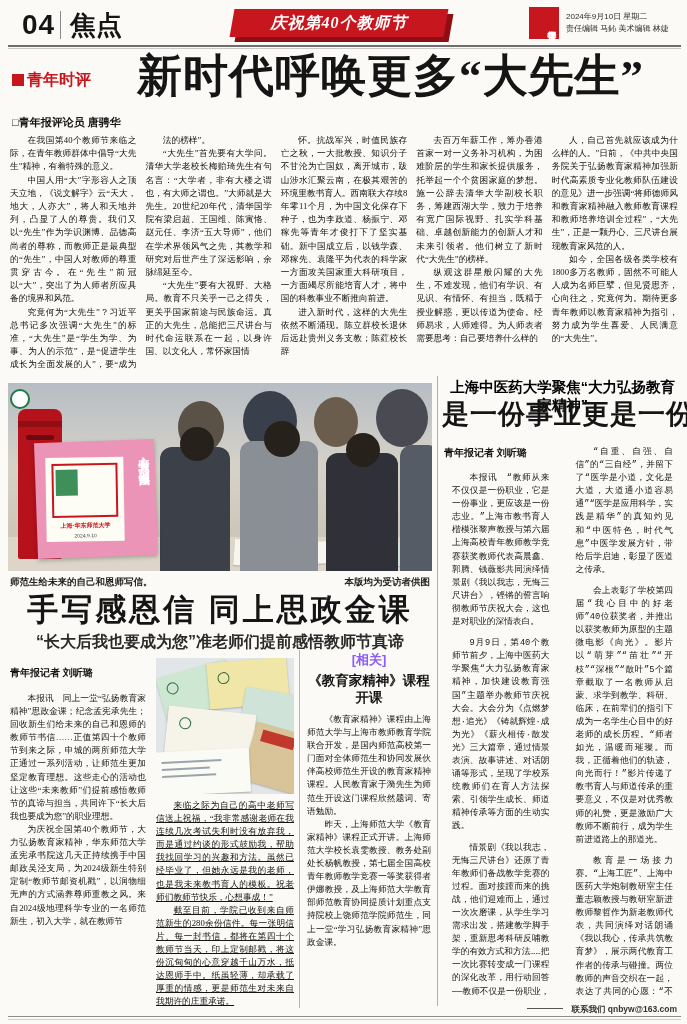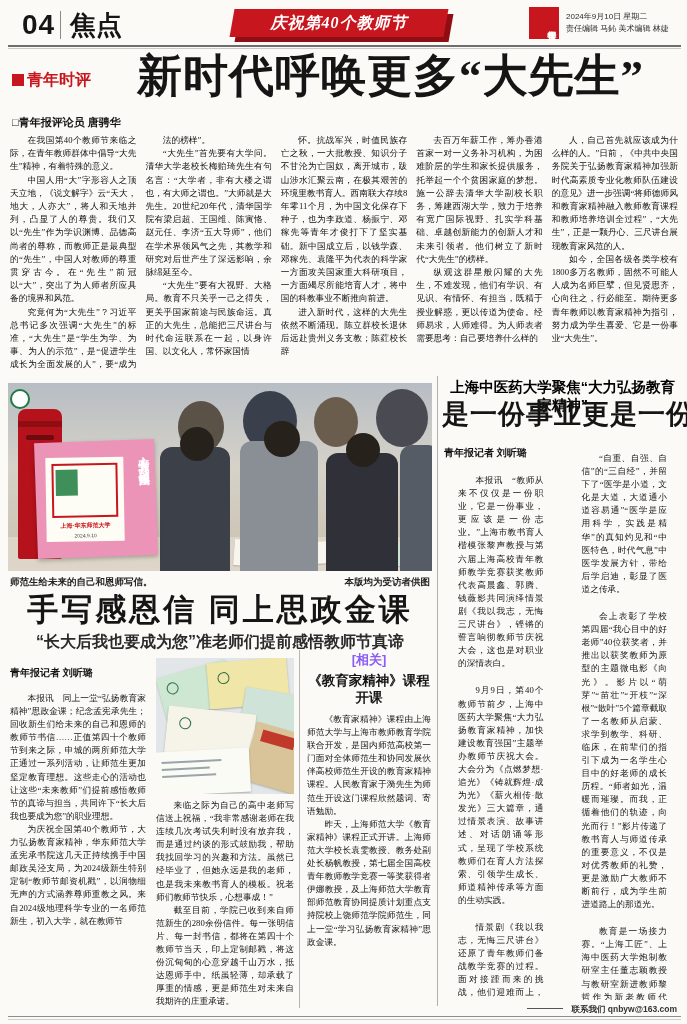--- a/index.html
+++ b/index.html
@@ -54,39 +54,39 @@
   .cap-row .credit{float:right;}
   
   .let-title{position:absolute;left:8px;top:592px;width:424px;text-align:center;
              font:900 31px/36px "Liberation Sans",sans-serif;letter-spacing:3px;}
   .let-sub{position:absolute;left:8px;top:632px;width:424px;text-align:center;
            font:700 16px/20px "Liberation Sans",sans-serif;color:#2a2a2a;}
   .byline{font:700 10px/14px "Liberation Sans",sans-serif;margin:8px 0 12px 0;}
   .let-col{position:absolute;top:658px;height:350px;overflow:hidden;text-align:justify;font-size:8.7px;line-height:13.1px;}
   .let-col p{margin:0;text-indent:2em;}
   .let-col1{left:10px;width:136px;}
-  .let-col2{left:156px;width:138px;}
+  .let-col2{left:156px;width:138px;text-decoration:underline;}
   .photo-env{position:relative;width:138px;height:136px;background:#e2e6e8;overflow:hidden;margin-bottom:5px;}
   .env{position:absolute;box-shadow:0 1px 2px rgba(0,0,0,.25);}
   .env .dot{position:absolute;width:10px;height:10px;border:1px solid #2f6e45;border-radius:50%;}
   .vrule-rel{position:absolute;left:299px;top:650px;height:358px;border-left:1px solid #b5b5b5;}
   .related{position:absolute;left:307px;top:652px;width:124px;height:356px;overflow:hidden;}
   .rel-tag{text-align:center;color:#8b5cf6;font:700 13px/16px "Liberation Sans",sans-serif;margin-bottom:4px;}
   .rel-title{text-align:center;font:900 13.5px/17px "Liberation Serif",serif;margin-bottom:7px;}
   .rel-text{text-align:justify;font-size:8.7px;line-height:13.1px;}
   .rel-text p{margin:0;text-indent:2em;}
   
   .main-vrule{position:absolute;left:437px;top:376px;height:630px;border-left:1px solid #b0b0b0;}
   .ra-kicker{position:absolute;left:444px;top:378px;width:237px;text-align:center;
              font:700 14.5px/18px "Liberation Sans",sans-serif;color:#000000;}
   .ra-title{position:absolute;left:442px;top:398px;width:241px;text-align:center;
             font:900 27px/32px "Liberation Sans",sans-serif;letter-spacing:1px;white-space:nowrap;}
   .ra-cols{position:absolute;left:444px;top:438px;width:237px;height:562px;display:flex;gap:10px;}
   .ra-col{flex:1;overflow:hidden;text-align:justify;font-size:8.7px;line-height:13.1px;}
-  .ra-col p{margin:14px;text-indent:2em;}
+  .ra-col p{margin:8px;text-indent:2em;font-family:Liberation Mono, monospace;}
   
   .footer{position:absolute;right:10px;top:1003px;font:700 8.5px/12px "Liberation Sans",sans-serif;color:#333;}
   .footer .seg{display:inline-block;width:36px;border-top:1px solid #555;vertical-align:3px;margin-right:6px;}
   .bottom-rule{position:absolute;left:8px;right:6px;top:1016px;border-top:1px solid #8d8d8d;}
   .bottom-rule2{position:absolute;left:8px;right:6px;top:1019px;border-top:1px solid #cfcfcf;}
 </style>
 </head>
 <body>
 
 <div class="page">
@@ -127,21 +127,21 @@
     <div class="colbox">
         <p>怀。抗战军兴，时值民族存亡之秋，一大批教授、知识分子不甘沦为亡国奴，离开城市，跋山涉水汇聚云南，在极其艰苦的环境里教书育人。西南联大存续8年零11个月，为中国文化保存下种子，也为李政道、杨振宁、邓稼先等青年才俊打下了坚实基础。新中国成立后，以钱学森、邓稼先、袁隆平为代表的科学家一方面攻关国家重大科研项目，一方面竭尽所能培育人才，将中国的科教事业不断推向前进。</p>
         <p>进入新时代，这样的大先生依然不断涌现。陈立群校长退休后远赴贵州义务支教；陈葒校长辞</p>
       </div>
     <div class="colbox">
         <p>去百万年薪工作，筹办香港首家一对一义务补习机构，为困难阶层的学生和家长提供服务，托举起一个个贫困家庭的梦想。施一公辞去清华大学副校长职务，筹建西湖大学，致力于培养有宽广国际视野、扎实学科基础、卓越创新能力的创新人才和未来引领者。他们树立了新时代“大先生”的榜样。</p>
         <p>纵观这群星般闪耀的大先生，不难发现，他们有学识、有见识、有情怀、有担当，既精于授业解惑，更以传道为使命。经师易求，人师难得。为人师表者需要思考：自己要培养什么样的</p>
       </div>
     <div class="colbox">
         <p>人，自己首先就应该成为什么样的人。”日前，《中共中央国务院关于弘扬教育家精神加强新时代高素质专业化教师队伍建设的意见》进一步强调“将师德师风和教育家精神融入教师教育课程和教师培养培训全过程”，“大先生”，正是一颗丹心、三尺讲台展现教育家风范的人。</p>
-        <p>如今，全国各级各类学校有1800多万名教师，固然不可能人人成为名师巨擘，但见贤思齐，心向往之，行必能至。期待更多青年教师以教育家精神为指引，努力成为学生喜爱、它是一份事业“大先生”。</p>
+        <p>如今，全国各级各类学校有1800多万名教师，固然不可能人人成为名师巨擘，但见贤思齐，心向往之，究竟何为。期待更多青年教师以教育家精神为指引，努力成为学生喜爱、人民满意的“大先生”。</p>
       </div>
   </div>
 
   <div class="photo-main">
     <div class="blur-head" style="left:170px;top:18px;width:46px;height:52px;background:#5a5147;"></div>
     <div class="blur-head" style="left:235px;top:8px;width:54px;height:60px;background:#39404c;"></div>
     <div class="blur-head" style="left:306px;top:14px;width:44px;height:50px;background:#6b5d4e;"></div>
     <div class="blur-head" style="left:368px;top:6px;width:52px;height:58px;background:#4a4a52;"></div>
     <div class="table-band"></div>
     <div class="paper" style="left:160px;bottom:6px;width:52px;height:24px;transform:rotate(-6deg);"></div>

